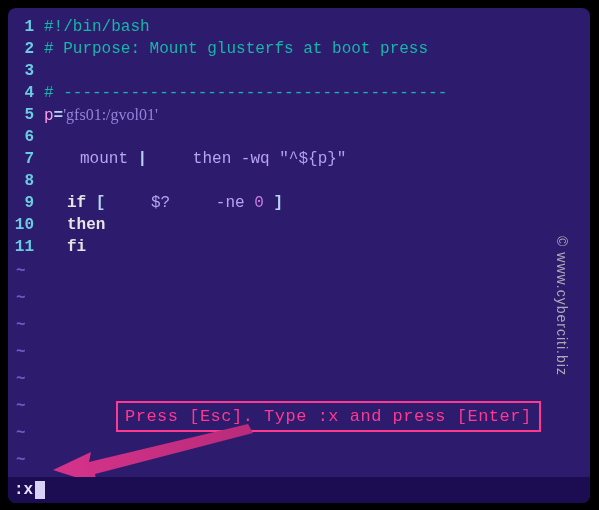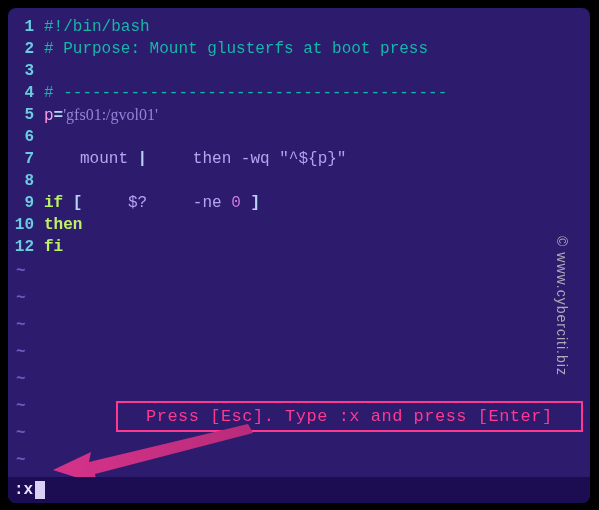--- a/index.html
+++ b/index.html
@@ -38,39 +38,39 @@
       padding-right: 10px;
       color: #6bcce0;
       font-weight: bold;
       flex-shrink: 0;
     }
     .code {
       color: #c5b9f5;
       white-space: pre;
     }
     .comment { color: #14b8a6; }
-    .keyword { color: #bef264; font-weight: bold; }
+    .keyword { color: #e5e5e5; font-weight: bold; margin-left: 23px; }
     .var-assign { color: #ff9de6; }
     .string { color: #b0a0f0; }
     .string-sq { color: #9483d8; font-family: Liberation Serif, serif; }
     .number { color: #c87be0; }
     .op { color: #b8d4f5; font-weight: bold; }
     .pvar { color: #b8a5f0; padding-left: 36px; }
     .tilde-line {
       color: #6b5cc4;
       padding-left: 8px;
       line-height: 27px;
       font-weight: bold;
     }
     .hint-box {
       position: absolute;
       left: 108px;
       top: 393px;
       border: 2px solid #ff3890;
-      padding: 4px 28px;
+      padding: 4px 7px;
       color: #ff3890;
       font-size: 17px;
       font-weight: 500;
       letter-spacing: 0.5px;
     }
     .arrow {
       position: absolute;
       left: 45px;
       top: 416px;
       width: 200px;
@@ -146,21 +146,21 @@
       </div>
       <div class="line">
         <div class="gutter">9</div>
         <div class="code"><span class="keyword">if</span><span class="op"> [ </span><span class="pvar">$?</span><span class="op"> </span><span class="pvar">-ne</span><span class="op"> </span><span class="number">0</span><span class="op"> ]</span></div>
       </div>
       <div class="line">
         <div class="gutter">10</div>
         <div class="code"><span class="keyword">then</span></div>
       </div>
       <div class="line">
-        <div class="gutter">12</div>
+        <div class="gutter">11</div>
         <div class="code"><span class="keyword">fi</span></div>
       </div>
     </div>
   <div id="tilde-area">
       <div class="tilde-line">~</div>
       <div class="tilde-line">~</div>
       <div class="tilde-line">~</div>
       <div class="tilde-line">~</div>
       <div class="tilde-line">~</div>
       <div class="tilde-line">~</div>

